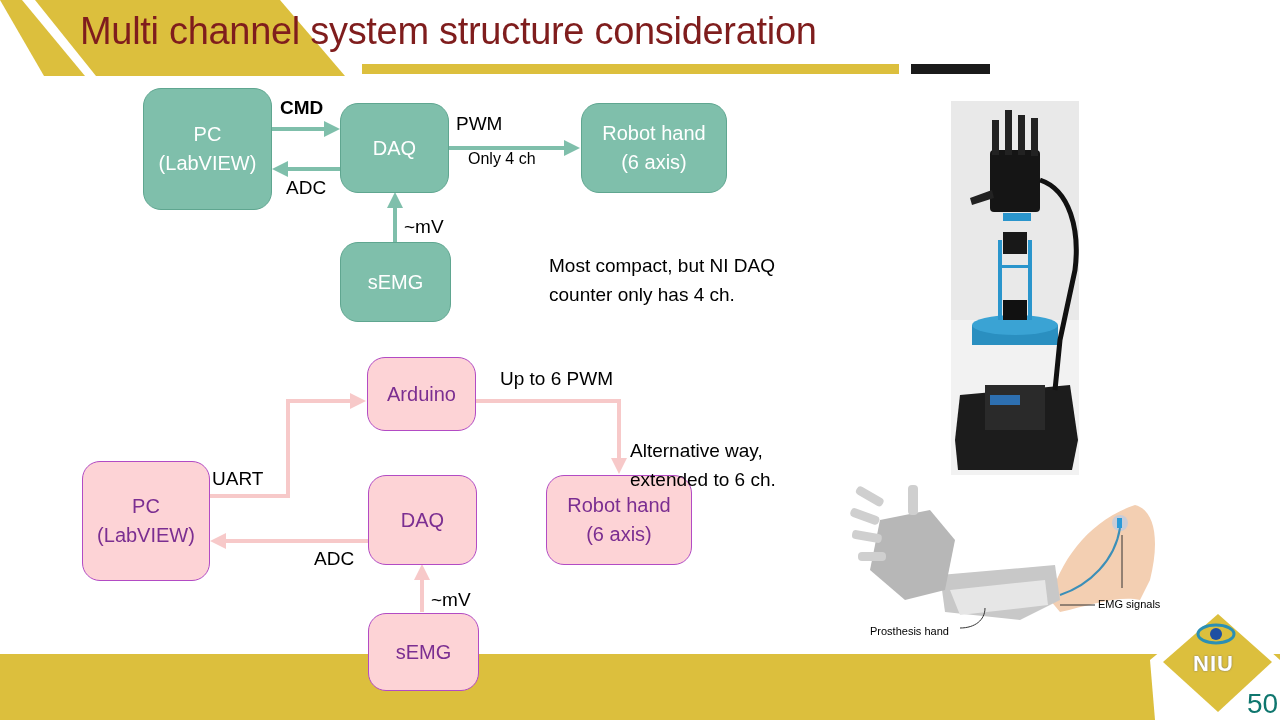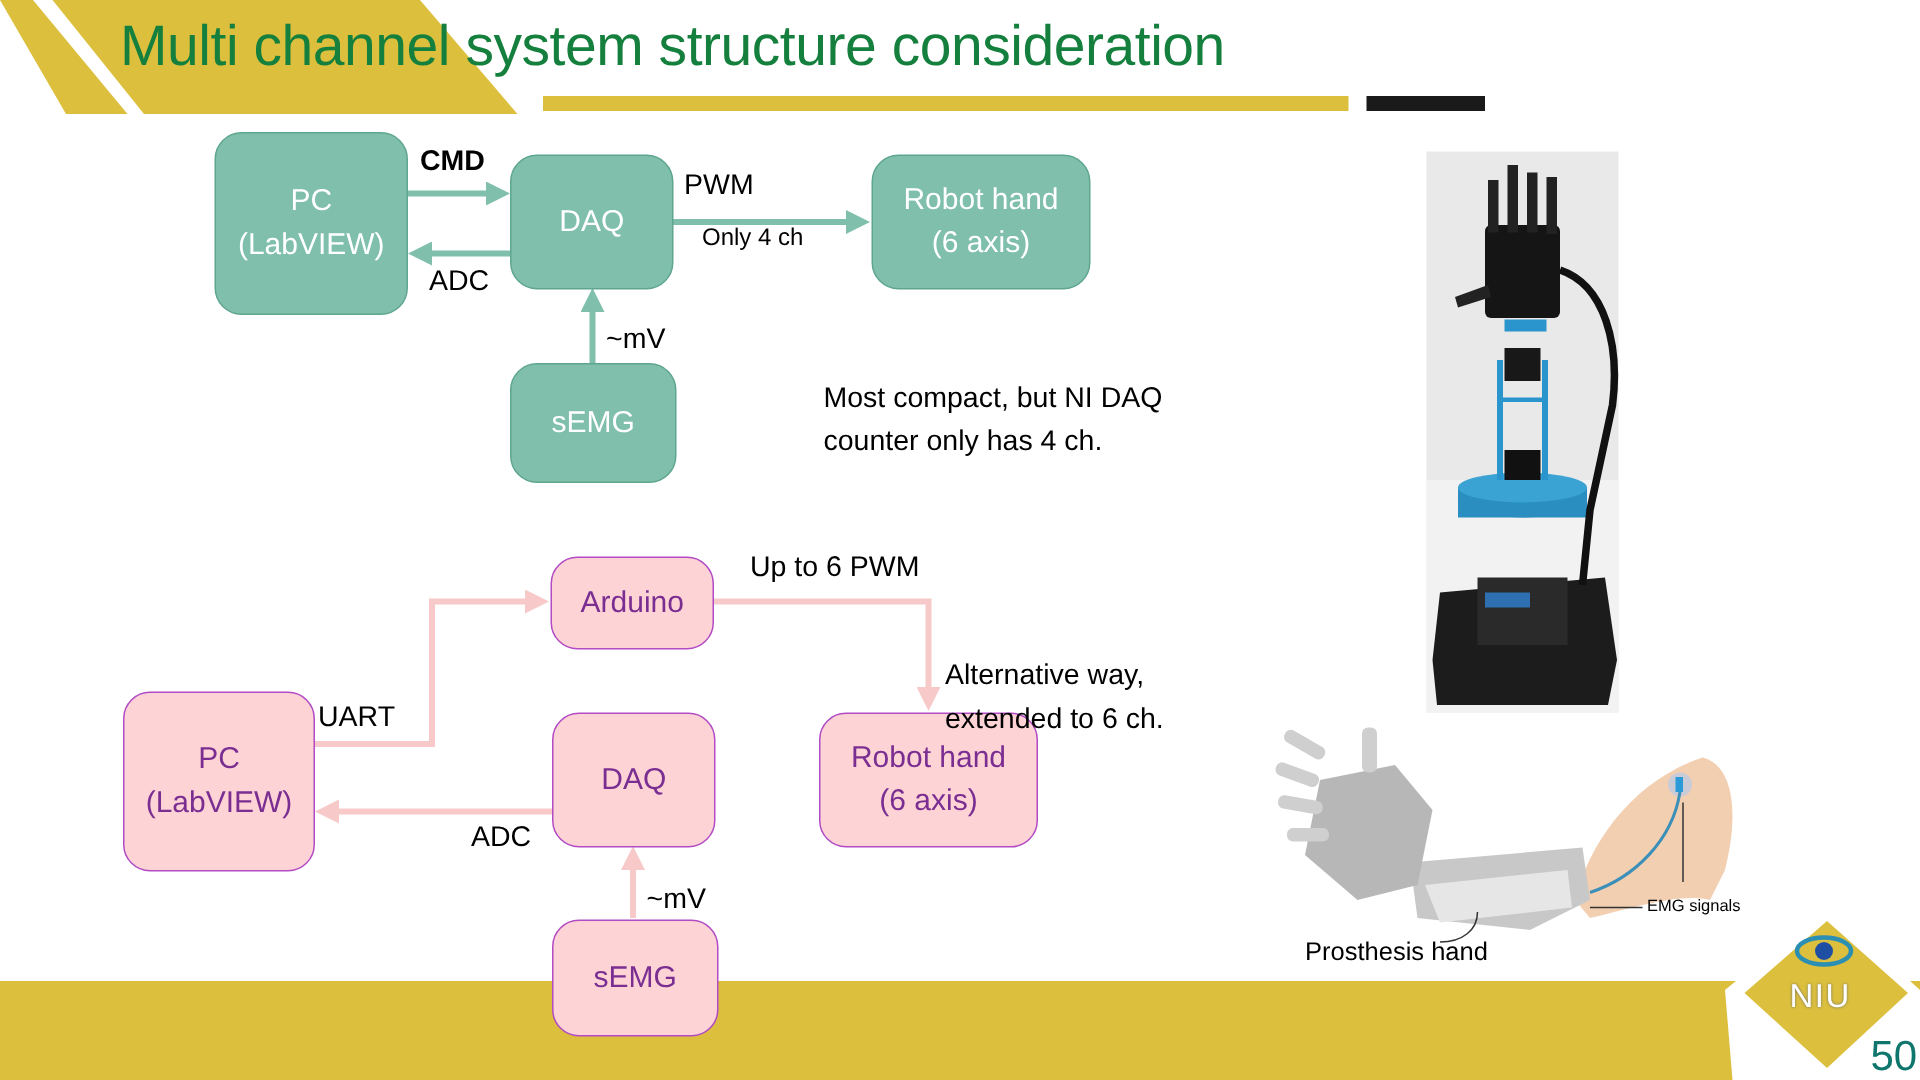--- a/index.html
+++ b/index.html
@@ -1,18 +1,18 @@
 <!DOCTYPE html>
 <html><head>
 <meta charset="utf-8">
 <style>
   html,body{margin:0;padding:0;}
   body{width:1280px;height:720px;position:relative;overflow:hidden;background:#ffffff;font-family:"Liberation Sans",sans-serif;}
   .abs{position:absolute;}
-  .title{left:80px;top:10px;font-size:38px;color:#15803d;white-space:nowrap;font-family:"Liberation Sans",sans-serif;letter-spacing:-0.3px;}
+  .title{left:80px;top:10px;font-size:38px;color:#7f1d1d;white-space:nowrap;font-family:"Liberation Sans",sans-serif;letter-spacing:-0.3px;}
   .box{position:absolute;display:flex;align-items:center;justify-content:center;text-align:center;border-radius:18px;box-sizing:border-box;font-size:20px;line-height:29px;white-space:pre-line;}
   .teal{background:#7fbfab;color:#ffffff;border:1px solid #5fa690;}
   .pink{background:#fdd3d6;color:#7b2e91;border:1px solid #b24bc4;}
   .lbl{position:absolute;font-size:19px;color:#000;white-space:nowrap;}
   .lbl.small{font-size:16px;}
   .note{position:absolute;font-size:19px;color:#000;line-height:29px;white-space:pre-line;margin-top:35px;}
   svg{position:absolute;left:0;top:0;}
 </style>
 </head>
 <body>
@@ -61,21 +61,21 @@
 <div class="box teal" style="left:340px;top:242px;width:111px;height:80px;">sEMG</div>
 
 <div class="lbl" style="left:280px;top:97px;font-weight:bold;">CMD</div>
 <div class="lbl" style="left:286px;top:177px;">ADC</div>
 <div class="lbl" style="left:456px;top:113px;">PWM</div>
 <div class="lbl small" style="left:468px;top:150px;">Only 4 ch</div>
 <div class="lbl" style="left:404px;top:216px;">~mV</div>
 <div class="note" style="left:549px;top:216px;">Most compact, but NI DAQ
 counter only has 4 ch.</div>
 
-<div class="box pink" style="left:367px;top:371px;width:109px;height:62px;">Arduino</div>
+<div class="box pink" style="left:367px;top:357px;width:109px;height:74px;">Arduino</div>
 <div class="box pink" style="left:82px;top:461px;width:128px;height:120px;">PC
 (LabVIEW)</div>
 <div class="box pink" style="left:368px;top:475px;width:109px;height:90px;">DAQ</div>
 <div class="box pink" style="left:546px;top:475px;width:146px;height:90px;">Robot hand
 (6 axis)</div>
 <div class="box pink" style="left:368px;top:613px;width:111px;height:78px;">sEMG</div>
 
 <div class="lbl" style="left:500px;top:368px;">Up to 6 PWM</div>
 <div class="lbl" style="left:212px;top:468px;">UART</div>
 <div class="lbl" style="left:314px;top:548px;">ADC</div>
@@ -128,16 +128,16 @@
   <rect x="850" y="512" width="30" height="9" rx="4" fill="#cfcfcf" transform="rotate(20 865 516)"></rect>
   <rect x="852" y="532" width="30" height="9" rx="4" fill="#cfcfcf" transform="rotate(10 867 536)"></rect>
   <rect x="858" y="552" width="28" height="9" rx="4" fill="#cfcfcf"></rect>
   <rect x="908" y="485" width="10" height="30" rx="4" fill="#cfcfcf"></rect>
 
   <line x1="1122" y1="535" x2="1122" y2="588" stroke="#333" stroke-width="1"></line>
   <line x1="1060" y1="605" x2="1095" y2="605" stroke="#333" stroke-width="1"></line>
   <path d="M960,628 C975,628 985,620 985,608" stroke="#333" stroke-width="1" fill="none"></path>
 </svg>
 <div class="lbl" style="left:1098px;top:598px;font-size:11px;">EMG signals</div>
-<div class="lbl" style="left:870px;top:625px;font-size:17px;">Prosthesis hand</div>
+<div class="lbl" style="left:870px;top:625px;font-size:11px;">Prosthesis hand</div>
 
-<div class="abs" style="left:1193px;top:651px;font-size:22px;font-weight:normal;color:#ffffff;letter-spacing:1px;text-shadow:0 0 2px #6b6b6b;">NIU</div>
+<div class="abs" style="left:1193px;top:651px;font-size:22px;font-weight:bold;color:#ffffff;letter-spacing:1px;text-shadow:0 0 2px #6b6b6b;">NIU</div>
 <div class="abs" style="left:1247px;top:688px;font-size:28px;color:#0f766e;">50</div>
 
 </body></html>

